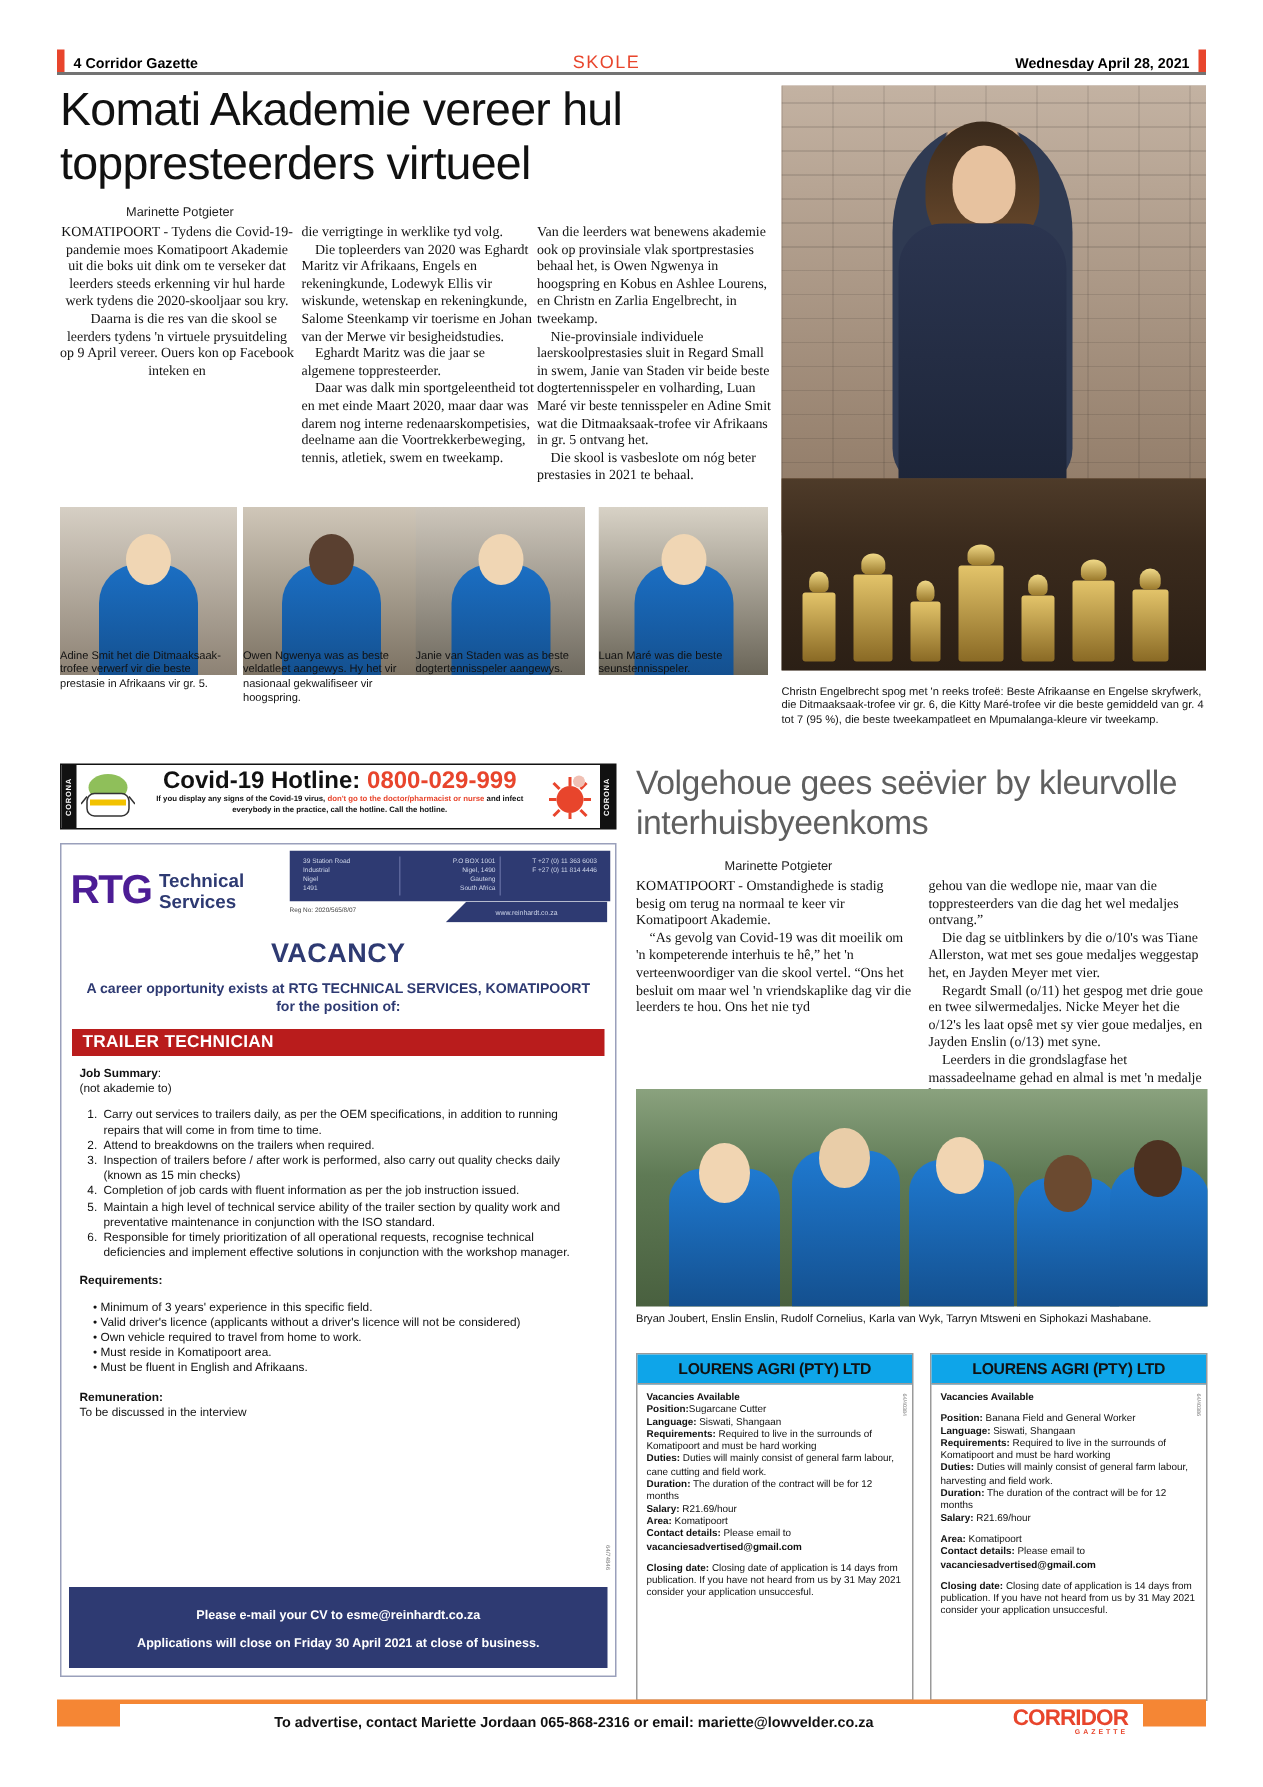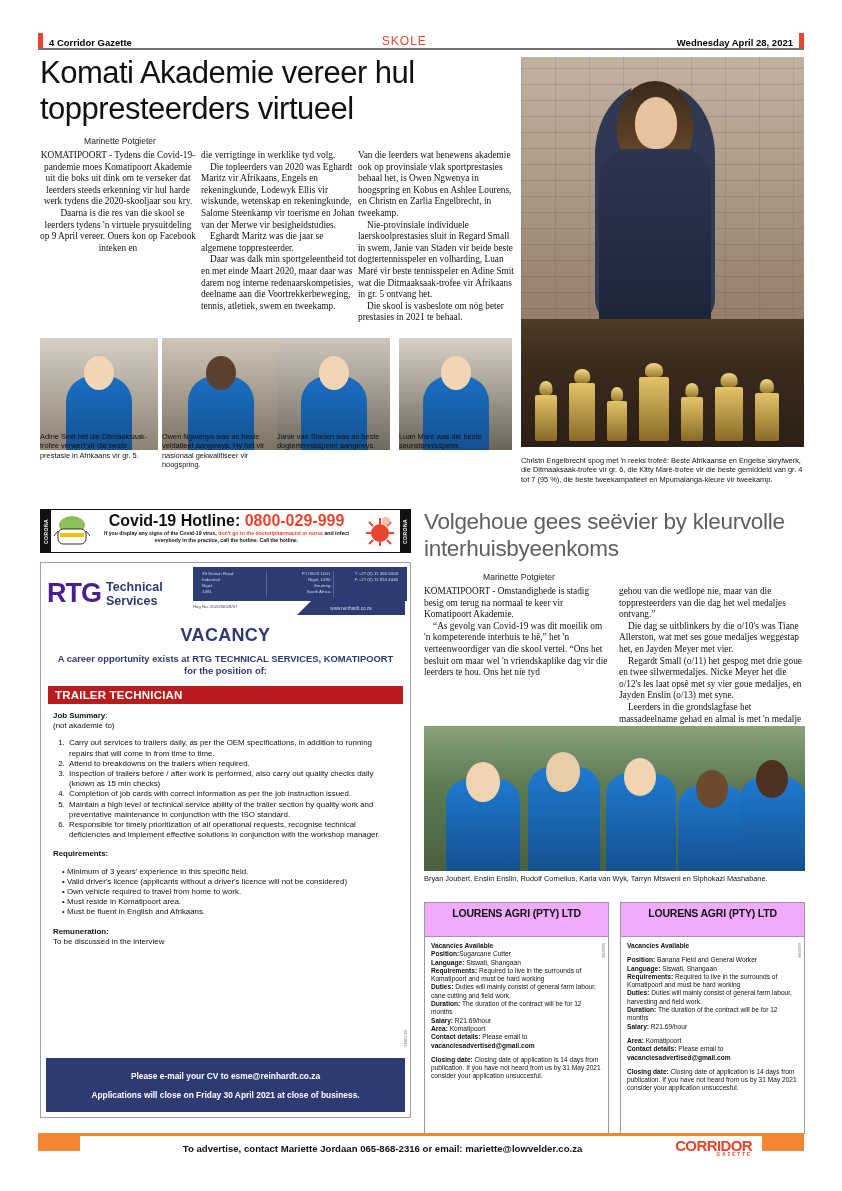--- a/index.html
+++ b/index.html
@@ -229,23 +229,23 @@
   .cap2 { position: absolute; left: 424px; top: 874px; width: 381px; }
 
   
   .classified {
     position: absolute; top: 902px; width: 185px; height: 232px;
     border: 1px solid #9a9a9a; background: #fff;
   }
   #cl1 { left: 424px; }
   #cl2 { left: 620px; }
   .cl-head {
-    background: #f0abfc; border-bottom: 1px solid #9a9a9a;
+    background: #0ea5e9; border-bottom: 1px solid #9a9a9a;
     text-align: center; font-size: 10.5px; font-weight: bold;
-    color: #111; padding: 4px 0 17px 0; letter-spacing: -.2px;
+    color: #111; padding: 4px 0 3px 0; letter-spacing: -.2px;
   }
   .cl-body { padding: 5px 6px; font-size: 6.6px; line-height: 8.3px; color: #111; position: relative; }
   .cl-body b { font-weight: bold; }
   .cl-body p { margin: 0 0 0 0; }
   .cl-body p.gap { margin-top: 6px; }
   .cl-code { position: absolute; right: 1px; top: 6px; font-size: 3.6px; color: #777; writing-mode: vertical-rl; }
 
   
   .footer {
     position: absolute; left: 38px; top: 1133px; width: 766px; height: 18px;
@@ -402,21 +402,21 @@
     <div class="rtg-career">A career opportunity exists at RTG TECHNICAL SERVICES, KOMATIPOORT for the position of:</div>
     <div class="rtg-jobbar">TRAILER TECHNICIAN</div>
 
     <div class="rtg-content">
       <div><b>Job Summary</b>:</div>
       <div>(not akademie to)</div>
       <ol>
         <li>Carry out services to trailers daily, as per the OEM specifications, in addition to running repairs that will come in from time to time.</li>
         <li>Attend to breakdowns on the trailers when required.</li>
         <li>Inspection of trailers before / after work is performed, also carry out quality checks daily (known as 15 min checks)</li>
-        <li>Completion of job cards with correct information as per the job instruction issued.</li>
+        <li>Completion of job cards with fluent information as per the job instruction issued.</li>
         <li>Maintain a high level of technical service ability of the trailer section by quality work and preventative maintenance in conjunction with the ISO standard.</li>
         <li>Responsible for timely prioritization of all operational requests, recognise technical deficiencies and implement effective solutions in conjunction with the workshop manager.</li>
       </ol>
       <div class="rtg-h">Requirements:</div>
       <ul>
         <li>Minimum of 3 years' experience in this specific field.</li>
         <li>Valid driver's licence (applicants without a driver's licence will not be considered)</li>
         <li>Own vehicle required to travel from home to work.</li>
         <li>Must reside in Komatipoort area.</li>
         <li>Must be fluent in English and Afrikaans.</li>

